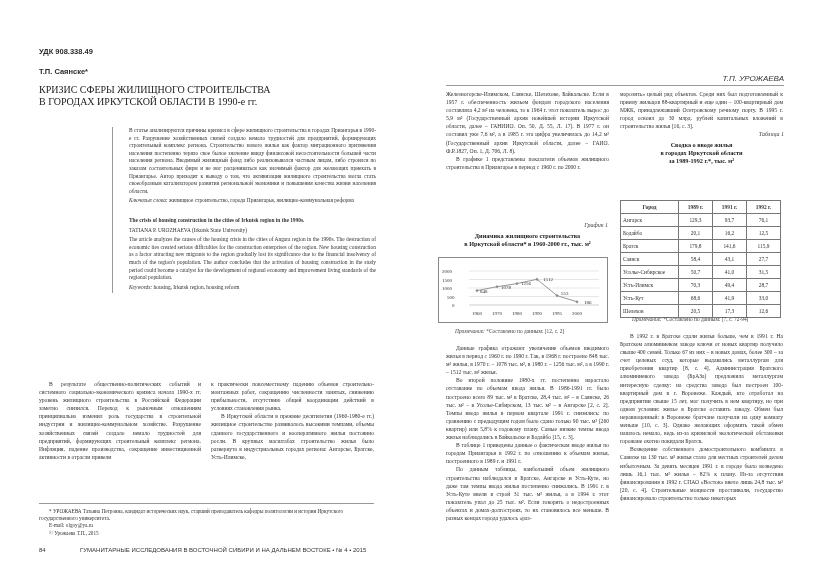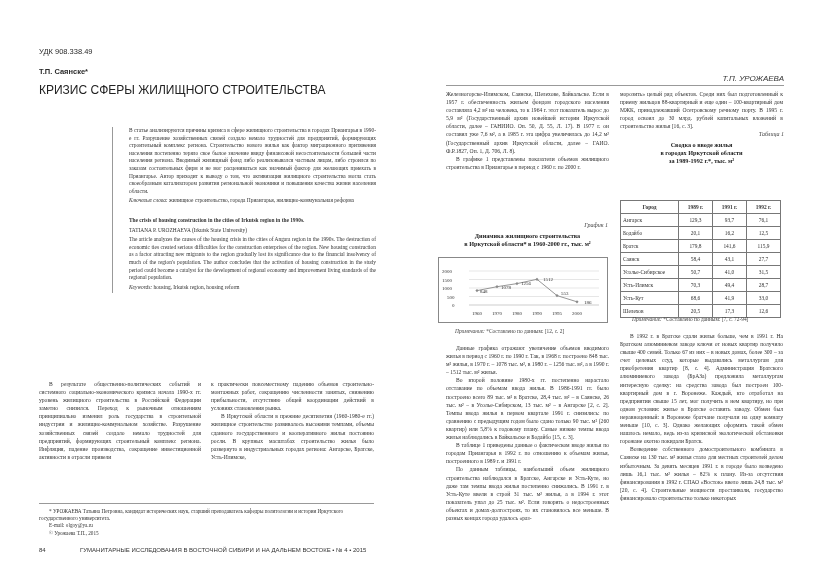--- a/index.html
+++ b/index.html
@@ -1,23 +1,23 @@
 <!DOCTYPE html>
 <html><head>
 <meta charset="utf-8">
 <style>
   * { box-sizing: border-box; margin: 0; padding: 0; }
   body { width: 820px; height: 580px; background: #fff; font-family: "Liberation Serif", serif; color: #2a2a2a; position: relative; overflow: hidden; }
   .page { position: absolute; top: 0; height: 580px; width: 410px; }
   .left { left: 0; }
   .right { left: 410px; margin-top: 47px; }
   .sans { font-family: "Liberation Sans", sans-serif; }
-  .udk { position: absolute; left: 39px; top: 47px; font-size: 7.5px; font-weight: normal; }
+  .udk { position: absolute; left: 39px; top: 47px; font-size: 7.5px; font-weight: bold; }
   .author { position: absolute; left: 39px; top: 67px; font-size: 7.5px; font-weight: bold; }
-  .title { position: absolute; left: 39px; top: 84px; font-size: 12px; line-height: 12px; color: #222; }
+  .title { position: absolute; left: 39px; top: 84px; font-size: 10px; line-height: 12px; color: #222; font-family: Liberation Serif, serif; }
   .abstract { position: absolute; left: 112px; top: 127px; width: 264px; border-left: 1.5px solid #999; padding-left: 16px; font-size: 5.4px; line-height: 7.6px; text-align: justify; color: #333; }
   .abstract p { margin-bottom: 2px; }
   .abstract .kw-label { font-style: italic; }
   .abstract .en-title { font-weight: bold; margin-top: 12px; }
   .col { position: absolute; font-size: 5.6px; line-height: 8.1px; text-align: justify; color: #333; }
   .col p { text-indent: 10px; }
   .col p.cont { text-indent: 0; }
   .footrule { position: absolute; left: 39px; top: 503px; width: 335px; border-top: 0.8px solid #999; }
   .footnote { position: absolute; left: 39px; top: 508px; width: 335px; font-size: 5.2px; line-height: 7.2px; color: #333; }
   .footnote p { text-indent: 10px; }
@@ -35,20 +35,21 @@
   table.tbl td.num { text-align: center; }
 </style>
 </head>
 <body>
 
 <div class="page left">
   <div class="udk sans">УДК 908.338.49</div>
   <div class="author sans">Т.П. Саянске*</div>
   <div class="title sans">
     <div>КРИЗИС СФЕРЫ ЖИЛИЩНОГО СТРОИТЕЛЬСТВА</div>
+    <div>В ГОРОДАХ ИРКУТСКОЙ ОБЛАСТИ В 1990-е гг.</div>
   </div>
 
   <div class="abstract">
     <p>В статье анализируются причины кризиса в сфере жилищного строительства в городах Приангарья в 1990-е гг. Разрушение хозяйственных связей создало немало трудностей для предприятий, формирующих строительный комплекс региона. Строительство нового жилья как фактор миграционного притяжения населения постепенно теряло свое былое значение ввиду финансовой несостоятельности большей части населения региона. Вводимый жилищный фонд либо реализовывался частным лицам, либо строился по заказам состоятельных фирм и не мог расцениваться как значимый фактор для желающих приехать в Приангарье. Автор приходит к выводу о том, что активизация жилищного строительства могла стать своеобразным катализатором развития региональной экономики и повышения качества жизни населения области.</p>
     <p><span class="kw-label">Ключевые слова:</span><span> жилищное строительство, города Приангарья, жилищно-коммунальная реформа</span></p>
     <p class="en-title">The crisis of housing construction in the cities of Irkutsk region in the 1990s.</p>
     <p>TATIANA P. UROZHAEVA (Irkutsk State University)</p>
     <p style="margin-top:2px">The article analyzes the causes of the housing crisis in the cities of Angara region in the 1990s. The destruction of economic ties created serious difficulties for the construction enterprises of the region. New housing construction as a factor attracting new migrants to the region gradually lost its significance due to the financial insolvency of much of the region's population. The author concludes that the activation of housing construction in the study period could become a catalyst for the development of regional economy and improvement living standards of the regional population.</p>
     <p><span class="kw-label">Keywords:</span><span> housing, Irkutsk region, housing reform</span></p>
   </div>

